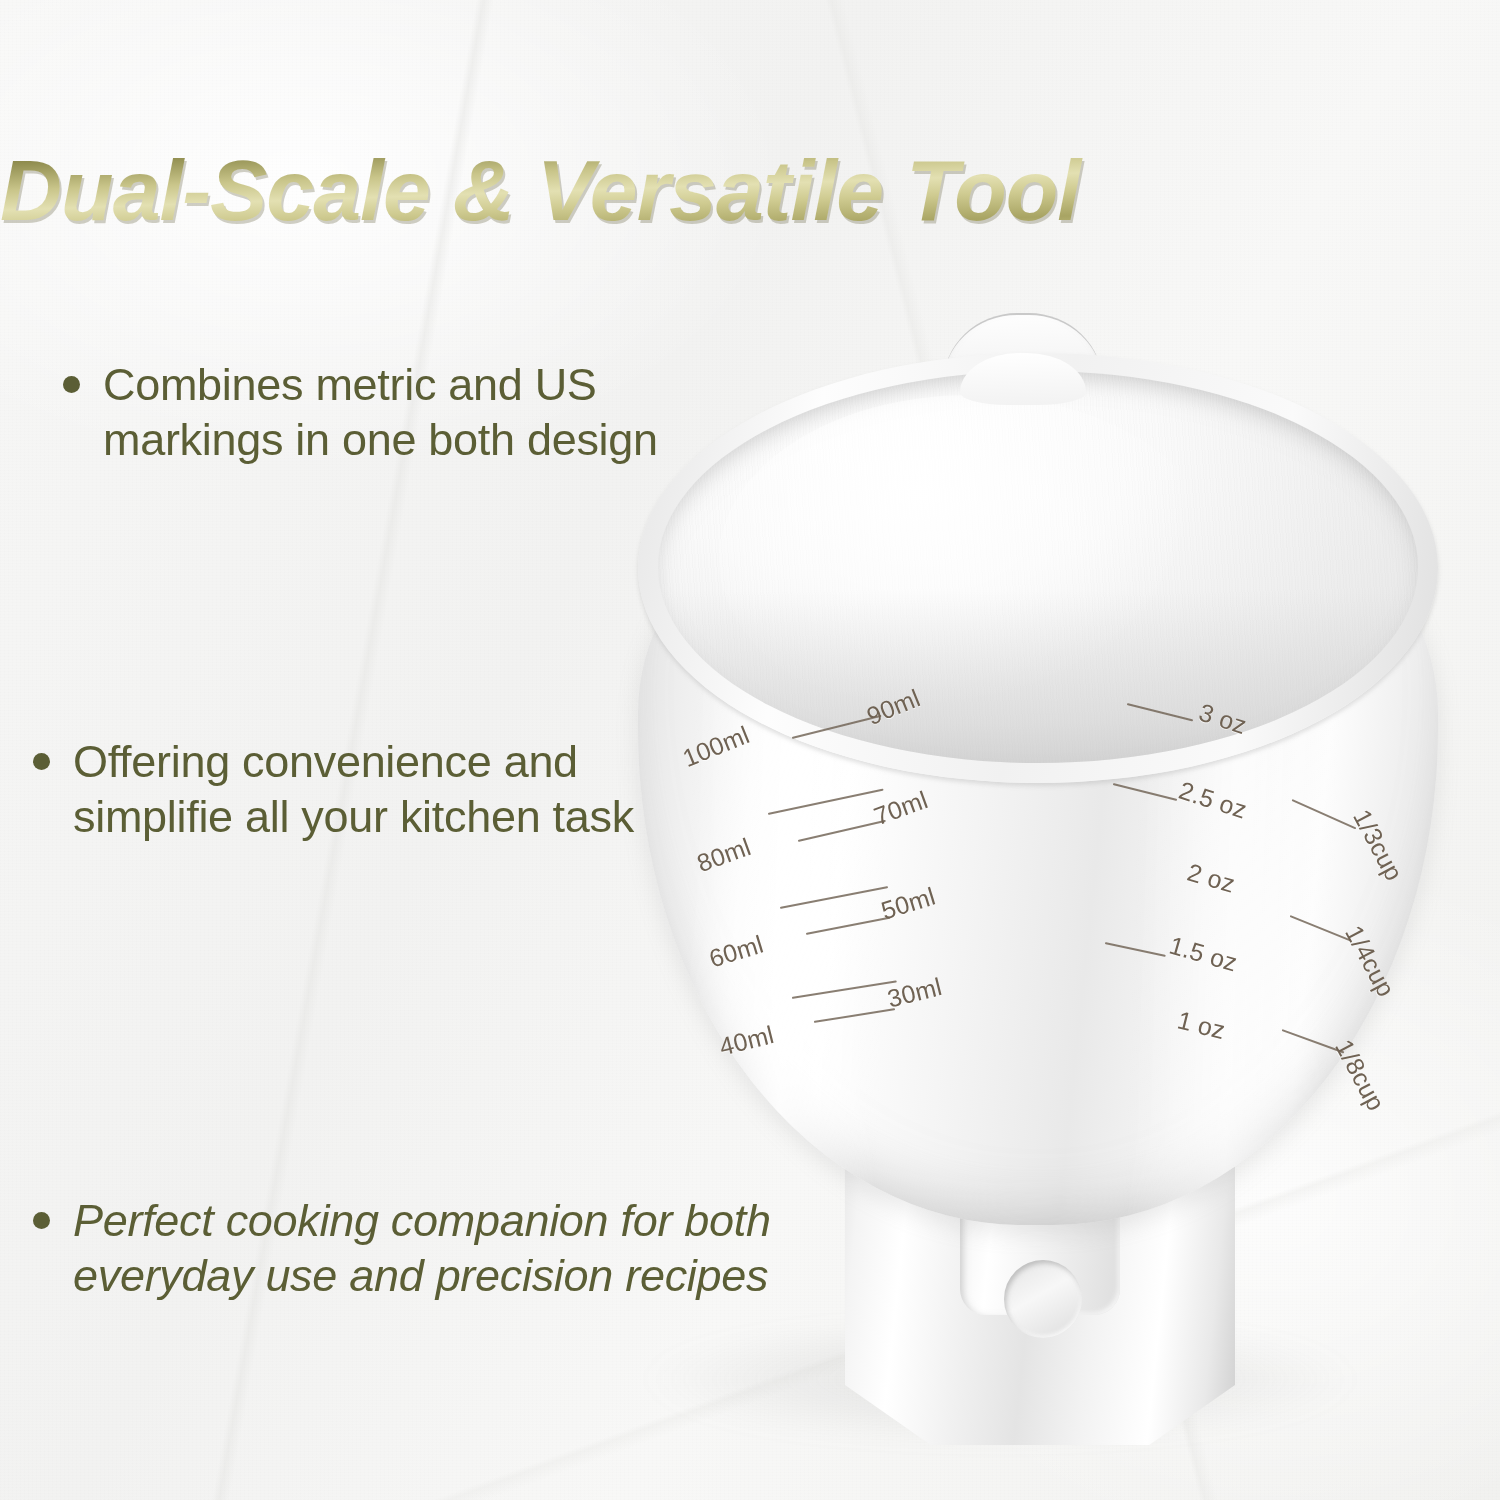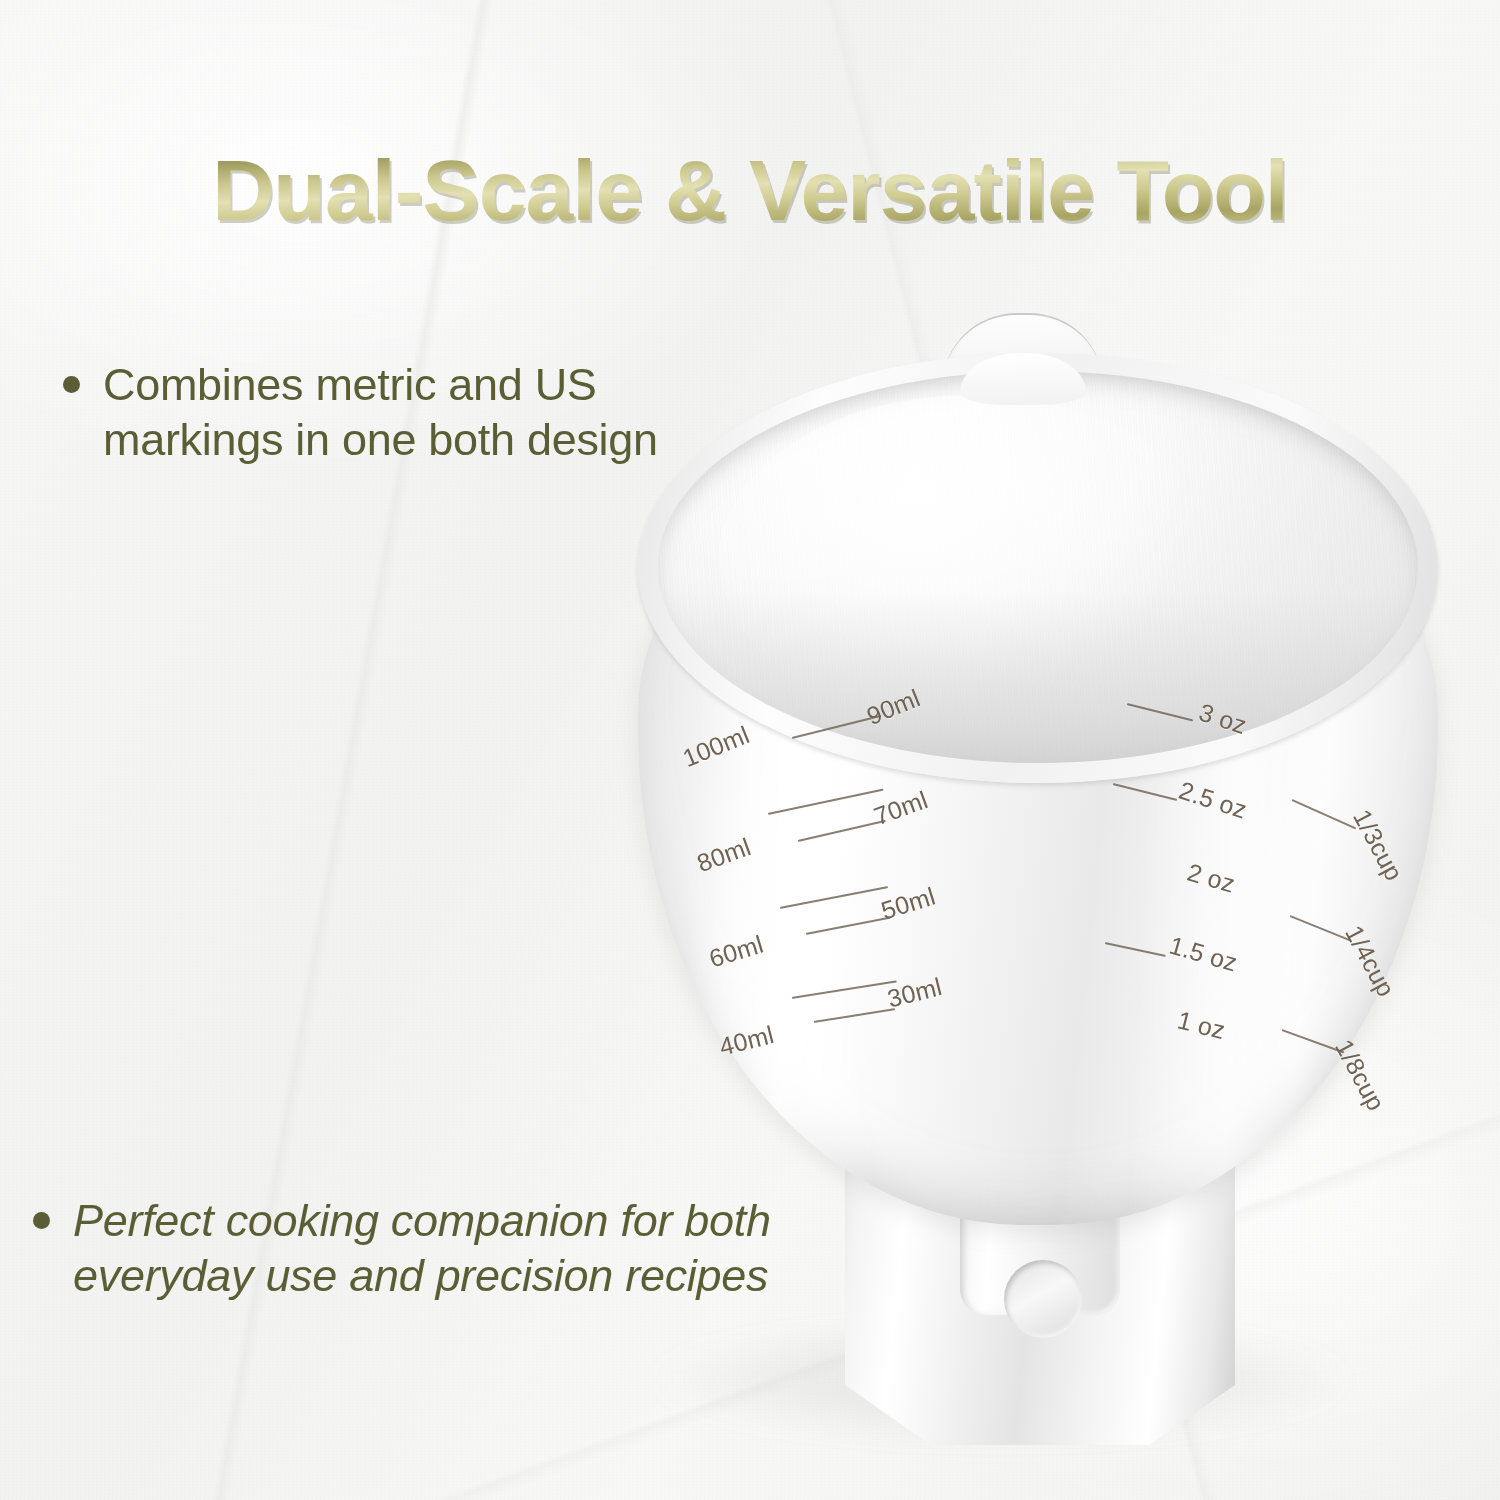--- a/index.html
+++ b/index.html
@@ -36,40 +36,41 @@
     position:absolute; inset:0; opacity:.5;
     background-image:
       repeating-linear-gradient(0deg, rgba(0,0,0,.012) 0 1px, transparent 1px 3px),
       repeating-linear-gradient(90deg, rgba(0,0,0,.010) 0 1px, transparent 1px 4px);
   }
 
   
   #headline {
     position:absolute;
     left:0; right:0; top:145px;
-    text-align:center;
+    text-align:left;
     font-size:86px;
     font-weight:700;
     letter-spacing:-1px;
     line-height:1.05;
     white-space:nowrap;
     background:linear-gradient(178deg,
         #6a6a39 0%,
         #8e8b4d 12%,
         #c9c58a 32%,
         #e3e0b2 46%,
         #cfcb91 58%,
         #a8a463 76%,
         #cbc78c 92%,
         #bdb87e 100%);
     -webkit-background-clip:text;
     background-clip:text;
     color:transparent;
     -webkit-text-fill-color:transparent;
     filter:drop-shadow(2px 3px 0 rgba(120,118,90,.35));
+    font-style:italic;
   }
 
   
   .bullet {
     position:absolute;
     color:#5b5e35;
     font-size:45px;
     line-height:1.22;
     font-weight:400;
     letter-spacing:-.3px;
@@ -304,20 +305,24 @@
   <div class="bg-crease"></div>
   <div class="bg-grain"></div>
 
   <div id="headline">Dual-Scale &amp; Versatile Tool</div>
 
   <div class="bullet" id="bullet-1">
     <span class="dot"></span>
     <span class="txt">Combines metric and US markings in one both design</span>
   </div>
 
+  <div class="bullet" id="bullet-2">
+    <span class="dot"></span>
+    <span class="txt">Offering convenience and simplifie all your kitchen task</span>
+  </div>
 
   <div class="bullet" id="bullet-3">
     <span class="dot"></span>
     <span class="txt">Perfect cooking companion for both everyday use and precision recipes</span>
   </div>
 
   <div id="cup">
 
     <div class="cup-shadow"></div>
 

